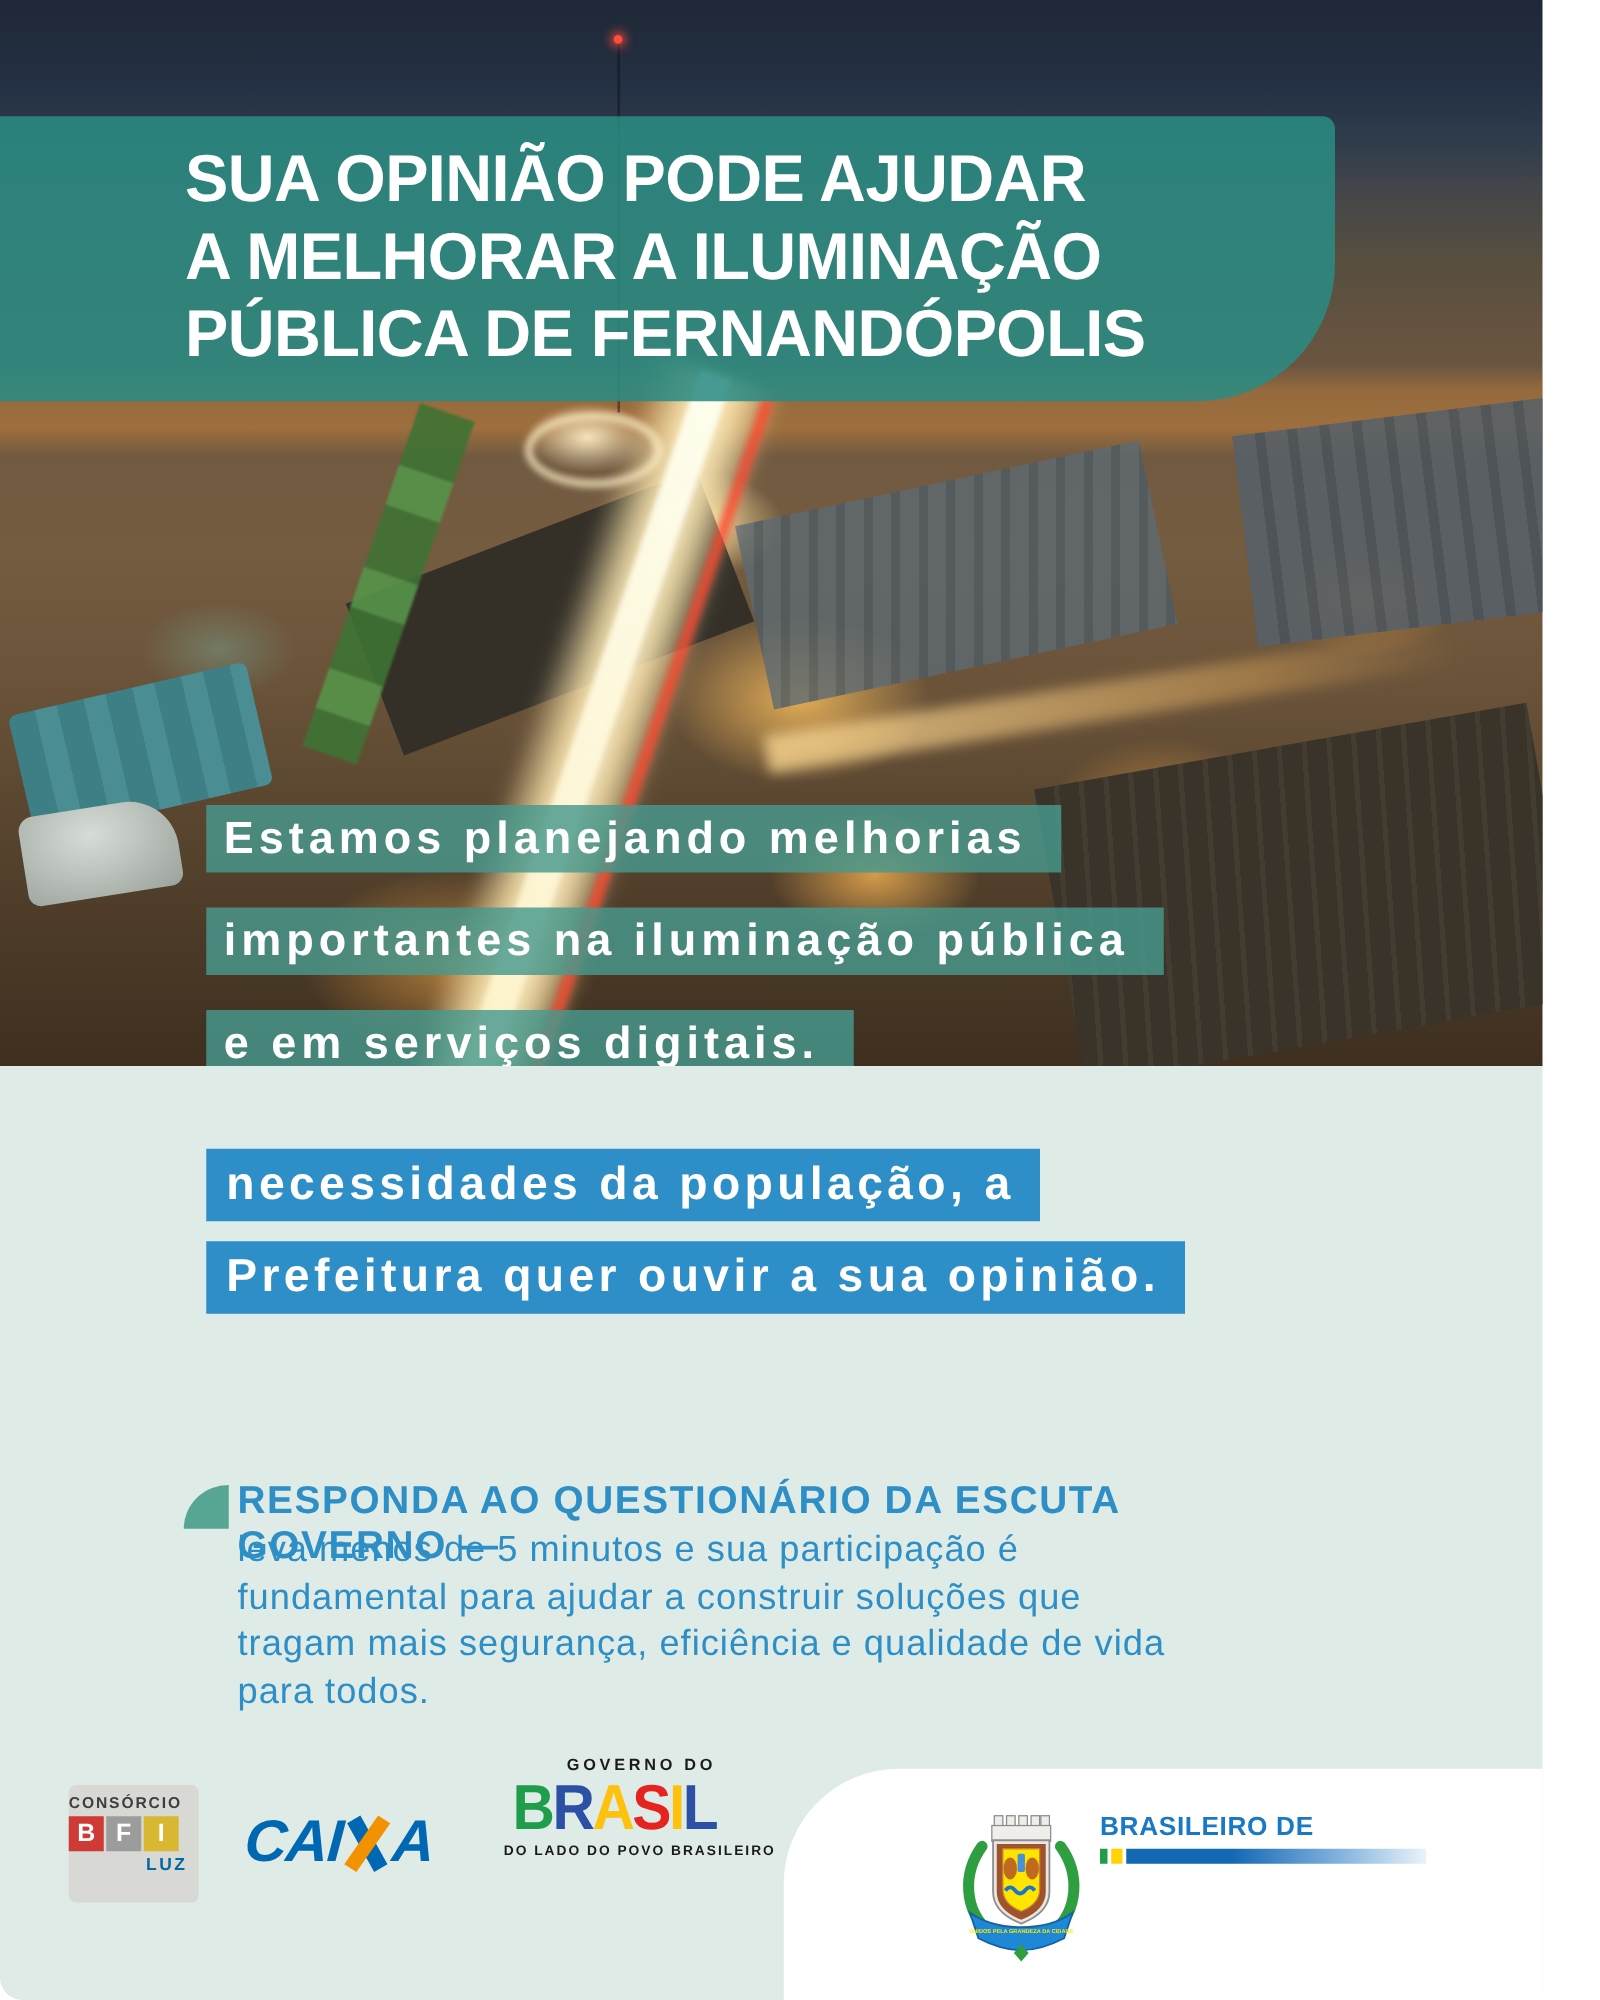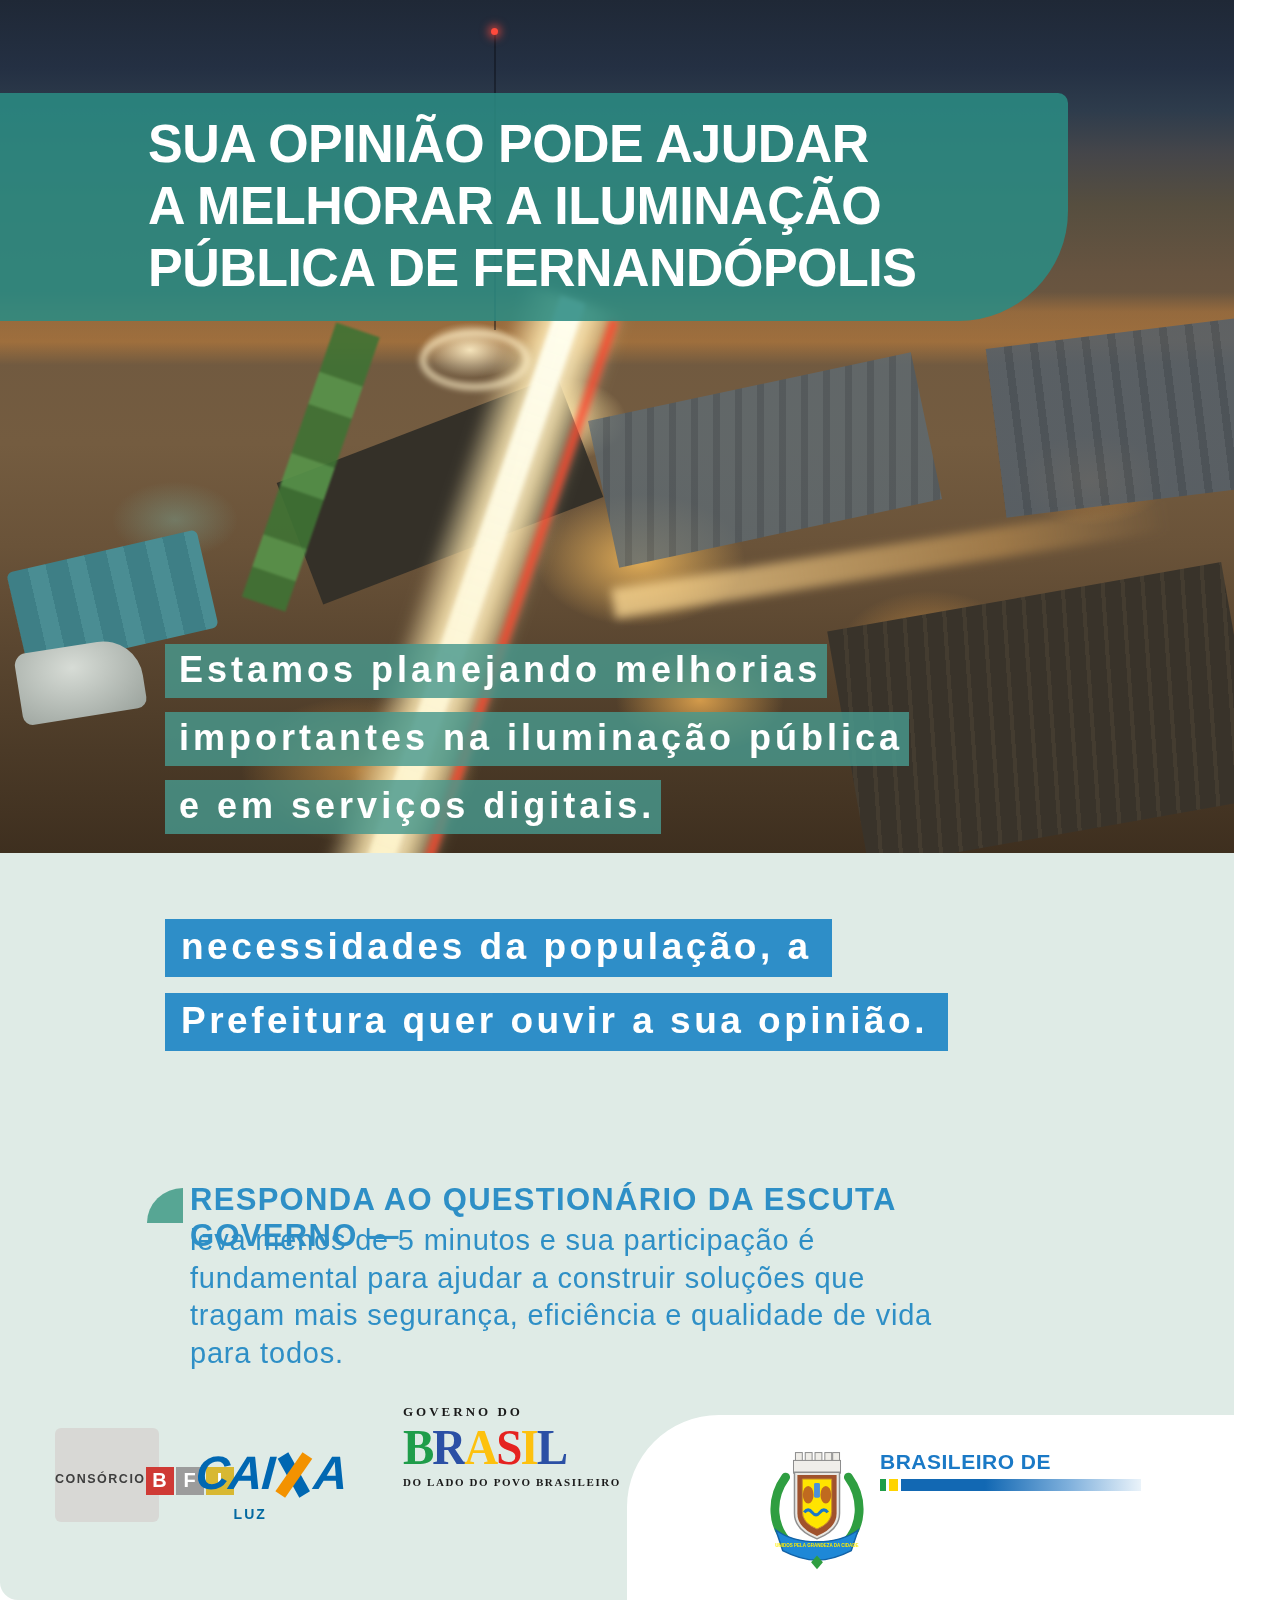--- a/index.html
+++ b/index.html
@@ -43,55 +43,55 @@
 
   
   .banner { position:absolute; left:0; top:93px; width:1068px; height:228px;
     background:rgba(42,139,131,.87); border-radius:0 10px 110px 0; }
   .banner-text { position:absolute; left:148px; top:20px; color:#fff; font-weight:bold;
     font-size:53px; line-height:62px; letter-spacing:-.5px; transform:scaleX(.98); transform-origin:left top; }
 
   
   .overlay-lines { position:absolute; left:165px; top:644px; }
   .overlay-lines .hl { display:table; background:rgba(72,152,142,.82); color:#fff; font-weight:bold;
-    font-size:36px; letter-spacing:4px; padding:5px 6px 7px 14px; margin-bottom:14px; }
+    font-size:36px; letter-spacing:4px; padding:5px 28px 7px 14px; margin-bottom:28px; }
 
   
   .bottom { position:absolute; left:0; top:853px; width:1280px; height:747px; background:#fff; }
   .mint { position:absolute; left:0; top:0; width:1250px; height:747px; background:#dfebe6; border-radius:0 0 42px 18px; }
   .white-panel { position:absolute; left:627px; top:562px; width:653px; height:185px; background:#fff; border-top-left-radius:92px; }
 
   .blue-lines { position:absolute; left:165px; top:66px; }
   .blue-lines .hl { display:table; background:#2e8ec8; color:#fff; font-weight:bold;
     font-size:37px; letter-spacing:3.5px; padding:7px 20px 9px 16px; margin-bottom:16px; }
 
   .cta-fin { position:absolute; left:147px; top:335px; width:36px; height:35px; background:#57a694; border-radius:100% 0 0 0; }
   .cta-heading { position:absolute; left:190px; top:329px; width:880px; color:#2e8fc6; font-weight:bold;
     font-size:31px; letter-spacing:1.3px; }
   .cta-body { position:absolute; left:190px; top:369px; width:890px; color:#2e8fc6;
     font-size:29px; letter-spacing:.8px; line-height:37.5px; }
 
   
   .bfi { position:absolute; left:55px; top:575px; width:104px; height:94px; background:#d8d8d5; border-radius:6px;
-    display:flex; flex-direction:row; align-items:center; padding-top:7px; }
+    display:flex; flex-direction:column; align-items:flex-start; padding-top:7px; }
   .bfi-consorcio { font-size:12.5px; font-weight:bold; color:#3e3e3e; letter-spacing:1.5px; }
   .bfi-squares { display:flex; gap:2px; margin-top:4px; }
   .bfi-sq { width:28px; height:28px; display:flex; align-items:center; justify-content:center;
     color:#fff; font-weight:bold; font-size:20px; }
   .bfi-sq.red{ background:#cf3a35; } .bfi-sq.gray{ background:#9c9c9c; } .bfi-sq.yellow{ background:#d8b832; }
   .bfi-luz { align-self:flex-end; margin-right:9px; margin-top:2px; color:#0369a1; font-weight:bold; font-size:14px; letter-spacing:2px; }
 
   .caixa { position:absolute; left:196px; top:592px; color:#0067b2; font-weight:bold; font-style:italic;
     font-size:47px; letter-spacing:-1px; transform:skewX(-4deg); }
   .caixa-x { position:relative; display:inline-block; width:36px; height:38px; vertical-align:-4px; margin:0 2px; }
   .caixa-x i { position:absolute; left:12px; top:-3px; width:12px; height:46px; }
   .caixa-x .bar-blue { background:#0067b2; transform:rotate(-32deg); }
   .caixa-x .bar-orange { background:#f39200; transform:rotate(32deg); }
 
-  .brasil { position:absolute; left:403px; top:551px; width:170px; text-align:left;font-family:Liberation Serif, serif; }
+  .brasil { position:absolute; left:403px; top:551px; width:170px; text-align:right; }
   .brasil-top { font-size:13px; font-weight:bold; color:#1a1a1a; letter-spacing:3px; }
   .brasil-name { margin-top:2px; font-size:47px; font-weight:bold; letter-spacing:-2px; line-height:50px; transform:scaleY(1.08); }
   .brasil-name span:nth-child(1){ color:#1f9d4a; } .brasil-name span:nth-child(2){ color:#2b50a5; }
   .brasil-name span:nth-child(3){ color:#fdc10e; } .brasil-name span:nth-child(4){ color:#e52320; }
   .brasil-name span:nth-child(5){ color:#fdc10e; } .brasil-name span:nth-child(6){ color:#2b50a5; }
   .brasil-bottom { margin-top:4px; font-size:11px; font-weight:bold; color:#1a1a1a; letter-spacing:1.6px; white-space:nowrap; }
 
   .crest { position:absolute; left:768px; top:585px; }
   .pref-block { position:absolute; left:880px; top:597px; }
   .pref-line1 { color:#1a79c6; font-weight:bold; font-size:21px; letter-spacing:.5px; }

